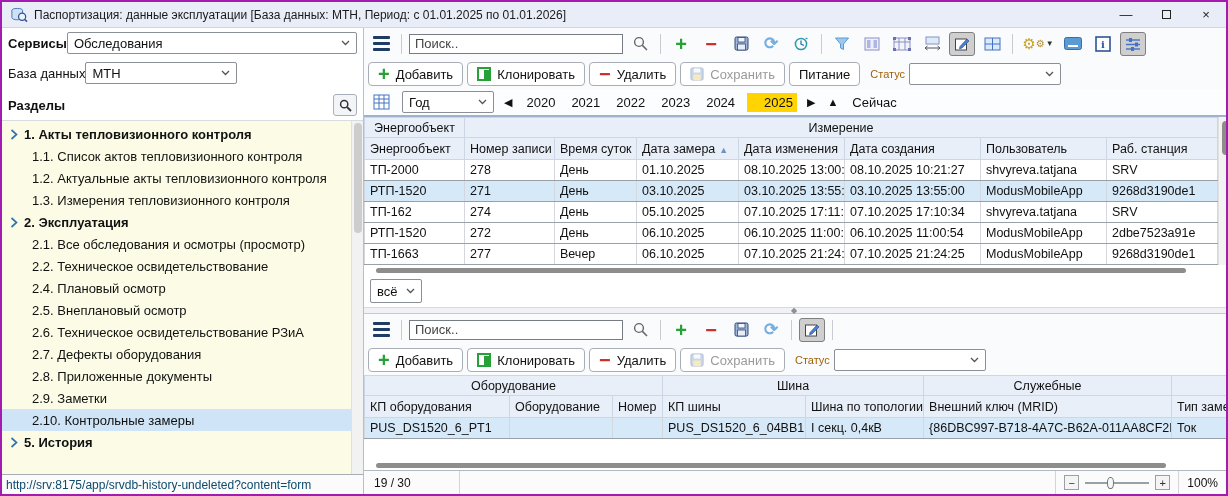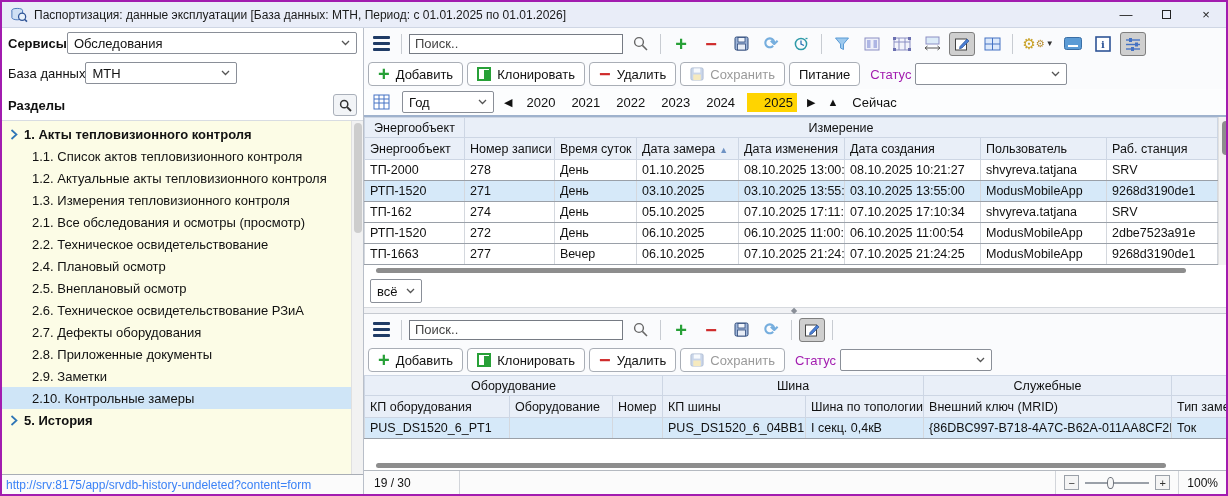--- a/index.html
+++ b/index.html
@@ -33,21 +33,21 @@
                  display:flex; align-items:center; justify-content:center; }
   .tree-wrap { flex:1; display:flex; min-height:0; border-top:1px solid #d8dce2; }
   .tree { flex:1; background:#fcfce6; overflow:hidden; padding-top:2px; }
   .tree-item { height:22px; display:flex; align-items:center; font-size:13px; color:#111;
                padding-left:30px; white-space:nowrap; }
   .tree-item.parent { padding-left:8px; font-weight:bold; gap:6px; }
   .tree-item.selected { background:#cfe5f7; }
   .tree-scroll { width:12px; background:#f2f2f2; border-left:1px solid #e0e0e0; position:relative; }
   .tree-thumb { position:absolute; top:2px; left:2px; width:8px; height:110px; background:#cdcdcd; border-radius:4px; }
   .side-status { height:20px; border-top:1px solid #a8adb5; background:#fbfbfb; display:flex;
-                 align-items:center; padding:0 4px; font-size:12px; color:#3b82f6; white-space:nowrap; overflow:hidden; }
+                 align-items:center; padding:0 4px; font-size:12px; color:#0c4a6e; white-space:nowrap; overflow:hidden; }
   
   .main { flex:1; display:flex; flex-direction:column; min-width:0; background:#fff; }
   .toolbar { display:flex; align-items:center; gap:4px; padding:3px 4px; background:#fafbfd; flex:0 0 auto; }
   .toolbar.row1 { height:31px; }
   .tb-sep { width:1px; height:20px; background:#c8ccd2; margin:0 3px; flex:0 0 auto; }
   .hamburger { width:24px; height:22px; display:flex; flex-direction:column; justify-content:center; gap:3px;
                align-items:center; }
   .hamburger i { display:block; width:17px; height:3px; background:#1f3b66; border-radius:1px; }
   .searchbox { width:214px; height:20px; border:1px solid #767b84; background:#fff; font-size:13px;
                padding:0 5px; color:#333; }
@@ -56,21 +56,21 @@
               border:1px solid transparent; border-radius:3px; flex:0 0 auto; }
   .icon-btn.pressed { background:#cfcfcf; border-color:#7f7f7f; }
   .glyph-plus { color:#27a037; font-size:20px; font-weight:bold; line-height:1; }
   .glyph-minus { color:#cf2b2b; font-size:20px; font-weight:bold; line-height:1; }
   .glyph-refresh { color:#76aede; font-size:17px; font-weight:bold; line-height:1; }
   .glyph-gear { color:#c9a227; font-size:15px; line-height:1; }
   .glyph-caret { font-size:8px; color:#333; margin-left:1px; }
   .btn { display:flex; align-items:center; gap:6px; border:1px solid #a9aeb6; background:#fff;
          border-radius:4px; height:24px; padding:0 9px; font-size:13px; color:#111; flex:0 0 auto; }
   .btn.disabled { color:#9a9a9a; }
-  .lbl { font-size:13px; color:#a21caf; margin-left:6px; flex:0 0 auto; }
+  .lbl { font-size:11px; color:#a16207; margin-left:6px; flex:0 0 auto; }
   .combo-status { width:152px; height:22px; }
   .combo-empty { color:#777; }
   
   .yearbar { display:flex; align-items:center; gap:8px; padding:2px 4px; height:28px; background:#fcfdfe;
              border-bottom:2px solid #9fb2cd; flex:0 0 auto; }
   .combo-year { width:92px; height:22px; }
   .nav-arrow { font-size:11px; color:#111; padding:0 2px; }
   .year { font-size:13px; color:#111; padding:2px 4px; }
   .year.selected { background:#ffd400;padding-left:17px; }
   .now-link { font-size:13px; color:#111; padding:0 4px; }
@@ -172,20 +172,26 @@
           </div>
           <div class="tree-item">
               <span>1.1. Список актов тепловизионного контроля</span>
             </div>
           <div class="tree-item">
               <span>1.2. Актуальные акты тепловизионного контроля</span>
             </div>
           <div class="tree-item">
               <span>1.3. Измерения тепловизионного контроля</span>
             </div>
+          <div class="tree-item parent">
+            <svg width="8" height="11" viewBox="0 0 8 11">
+                <path d="M1.5 1 L6.5 5.5 L1.5 10" fill="none" stroke="#2e75b6" stroke-width="1.7"></path>
+              </svg>
+            <span>2. Эксплуатация</span>
+          </div>
           <div class="tree-item">
               <span>2.1. Все обследования и осмотры (просмотр)</span>
             </div>
           <div class="tree-item">
               <span>2.2. Техническое освидетельствование</span>
             </div>
           <div class="tree-item">
               <span>2.4. Плановый осмотр</span>
             </div>
           <div class="tree-item">

